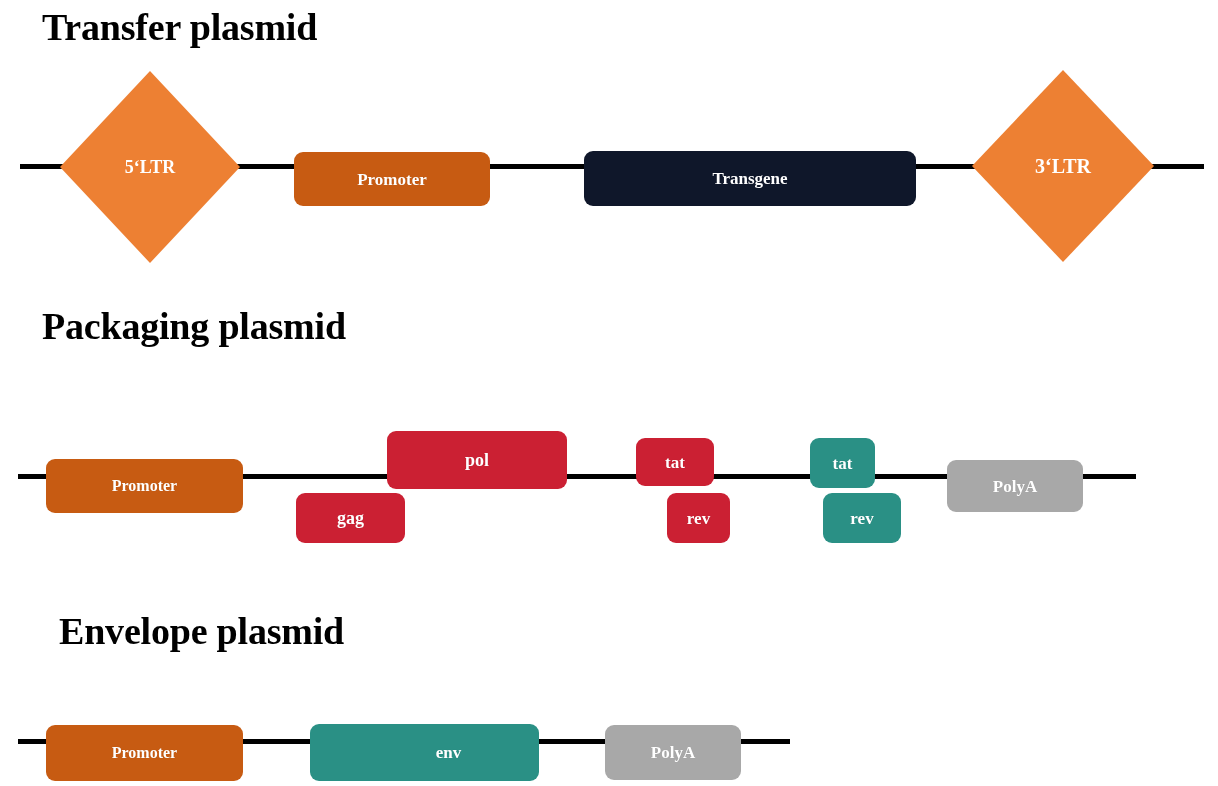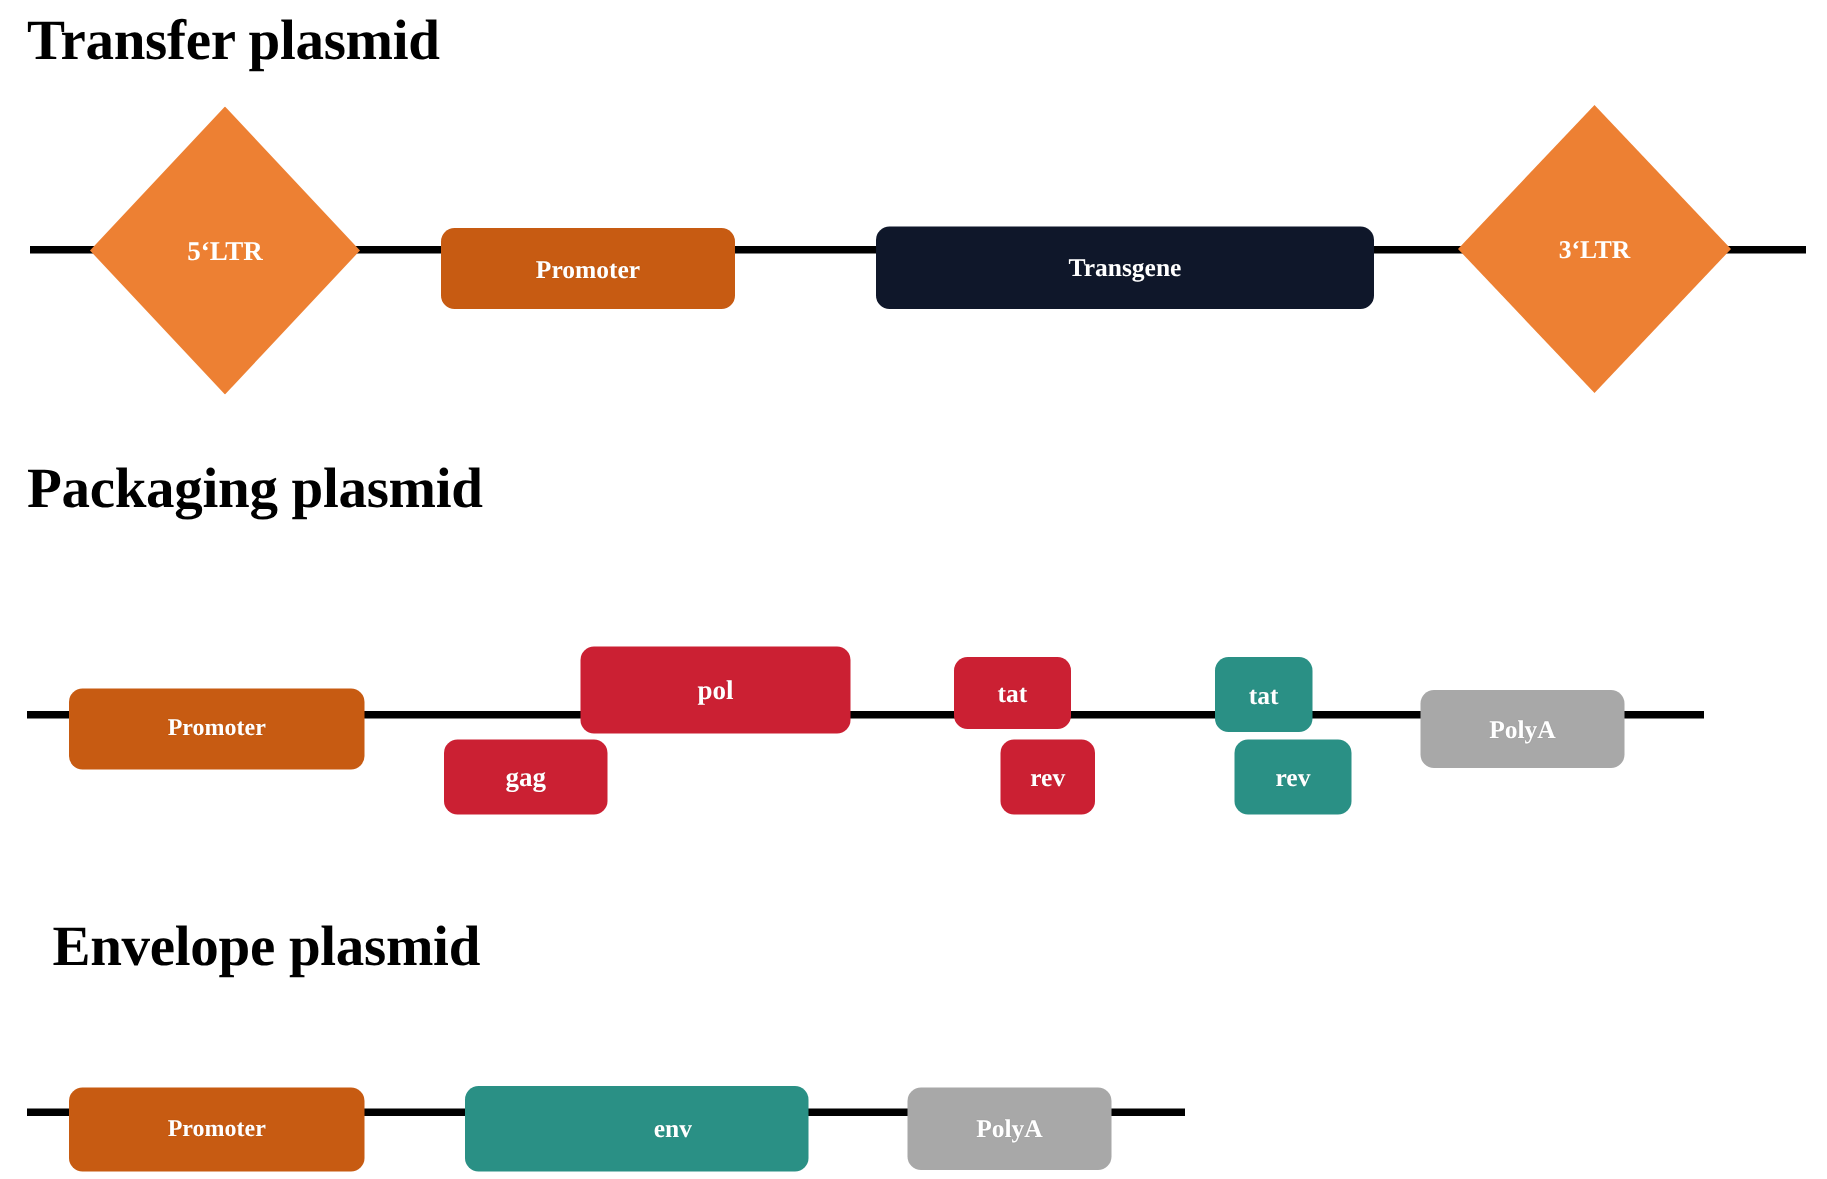--- a/index.html
+++ b/index.html
@@ -14,20 +14,21 @@
   .canvas{position:absolute;left:0;top:0;width:1218px;height:786px;}
 
   
   .title{
     position:absolute;
     font-weight:bold;
     color:#000000;
     white-space:nowrap;
     letter-spacing:-0.2px;
     line-height:1;
+    margin-left:24px;
   }
 
   
   .backbone{
     position:absolute;
     background:#000000;
     height:5px;
     border-radius:0;
   }
 
@@ -83,21 +84,21 @@
     <div class="feature" style="left: 294px; top: 140px; width: 196px; height: 54px; background: rgb(199, 91, 18); font-size: 17px;">
       <span>Promoter</span>
     </div>
     <div class="feature" style="left: 584px; top: 139px; width: 332px; height: 55px; background: #0f172a; font-size: 17px;">
       <span>Transgene</span>
     </div>
     <div class="diamond" style="left: 972px; top: 70px; width: 182px; height: 192px;">
       <svg class="shape" viewBox="0 0 100 100" preserveAspectRatio="none">
         <polygon points="50,0 100,50 50,100 0,50" fill="#ED8033"></polygon>
       </svg>
-      <span class="dlabel" style="font-size: 17px;">3‘LTR</span>
+      <span class="dlabel" style="font-size: 20px;">3‘LTR</span>
     </div>
     <div class="title" style="left: 18px; top: 307px; font-size: 38px;">Packaging plasmid</div>
     <div class="backbone" style="left: 18px; top: 474px; width: 1118px; height: 5px; background: rgb(0, 0, 0);"></div>
     <div class="feature" style="left: 46px; top: 447px; width: 197px; height: 54px; background: rgb(199, 91, 18); font-size: 16px;">
       <span>Promoter</span>
     </div>
     <div class="feature" style="left: 387px; top: 419px; width: 180px; height: 58px; background: rgb(203, 32, 51); font-size: 18px;">
       <span>pol</span>
     </div>
     <div class="feature" style="left: 296px; top: 481px; width: 109px; height: 50px; background: rgb(203, 32, 51); font-size: 18px;">

